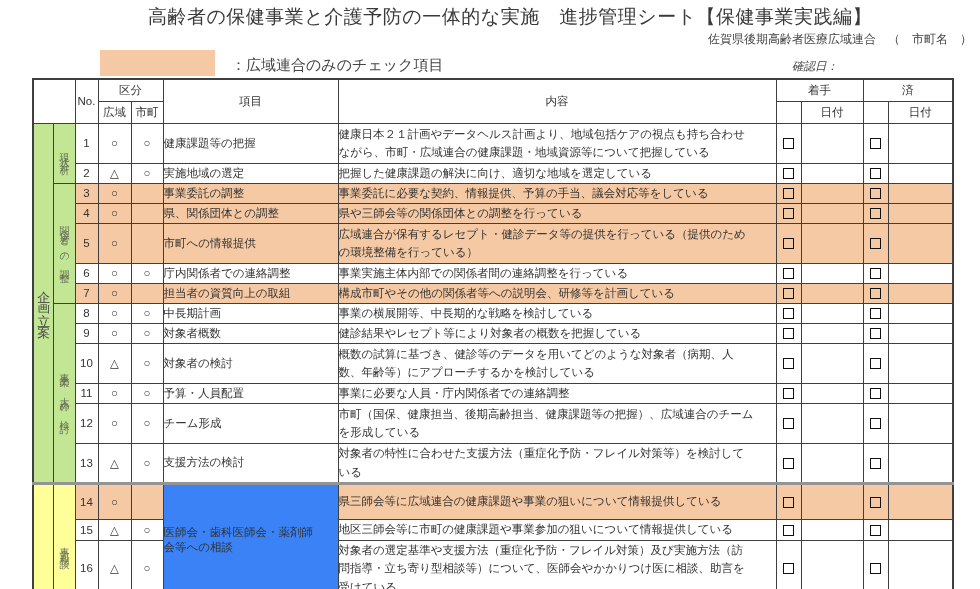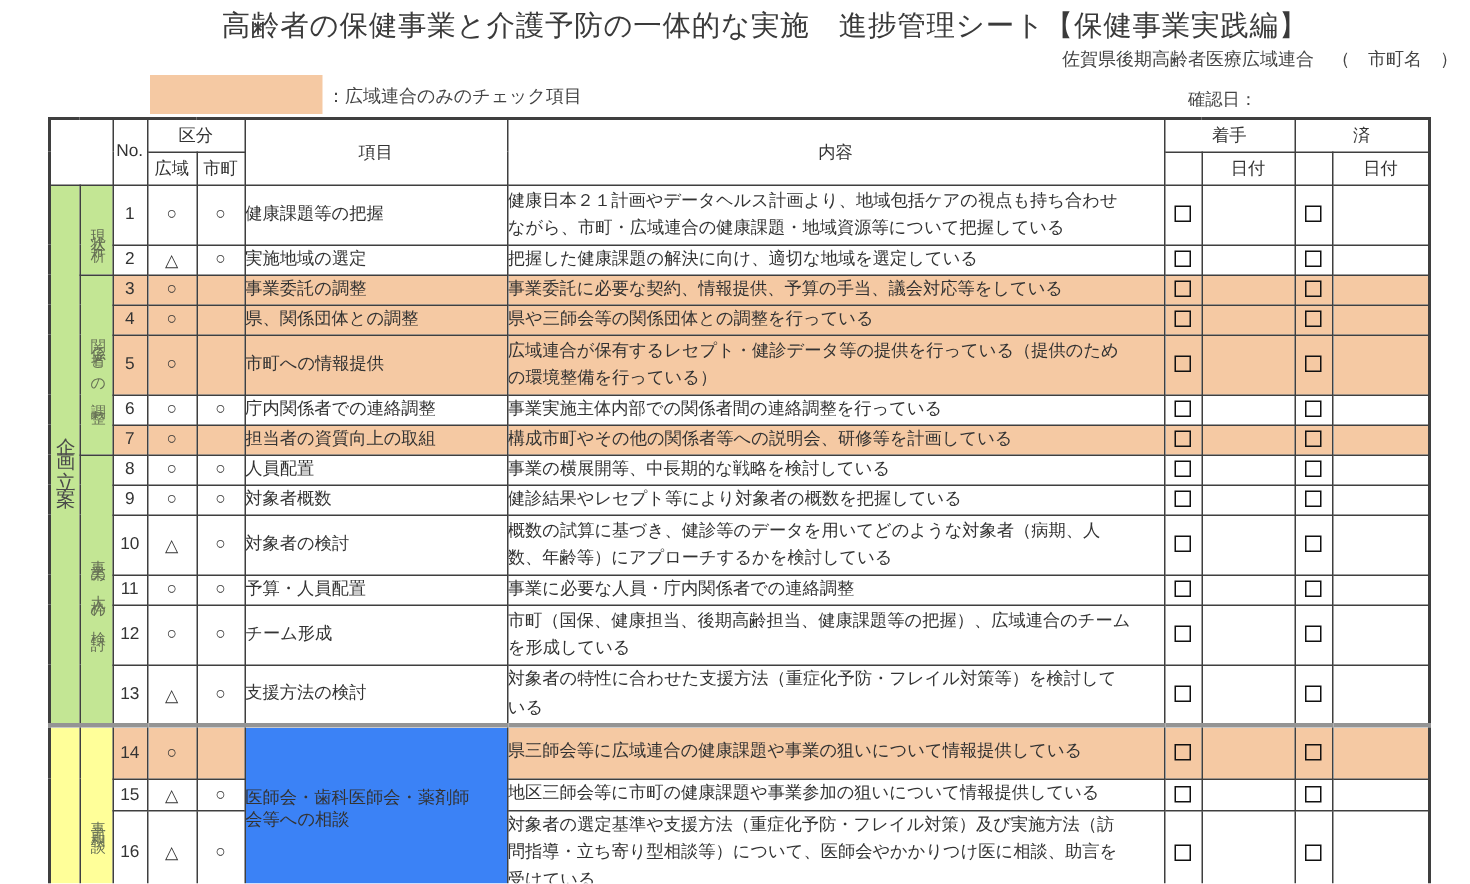--- a/index.html
+++ b/index.html
@@ -2,22 +2,22 @@
 <html><head>
 <meta charset="utf-8">
 <style>
   html,body{margin:0;padding:0;background:#fff;}
   .page{position:relative;width:980px;height:589px;background:#fff;overflow:hidden;
         font-family:"Liberation Sans","DejaVu Sans",sans-serif;color:#333;}
   .title{position:absolute;top:4px;left:0;width:980px;text-align:center;
          font-size:19px;font-weight:normal;color:#3a3a3a;letter-spacing:0.5px;padding-left:20px;}
   .subtitle{position:absolute;top:31px;right:8px;font-size:12px;color:#444;}
   .legend-swatch{position:absolute;top:50px;left:100px;width:115px;height:26px;background:#f5c9a3;}
-  .legend-label{position:absolute;top:56px;left:218px;font-size:12px;color:#444;}
-  .confirm{position:absolute;top:59px;left:792px;font-size:11.5px;color:#444;}
+  .legend-label{position:absolute;top:56px;left:231px;font-size:15px;color:#444;}
+  .confirm{position:absolute;top:59px;left:792px;font-size:11.5px;color:#444;font-style:italic;}
 
   table.sheet{position:absolute;top:78px;left:32px;border-collapse:collapse;table-layout:fixed;
               width:920px;border:2px solid #3f3f3f;}
   table.sheet td{border:1px solid #3f3f3f;padding:0;overflow:hidden;vertical-align:middle;
                  font-size:11.5px;color:#333;}
   td.hd{text-align:center;font-size:11.5px;color:#333;background:#fff;}
   td.noc{text-align:center;}
   td.mk{text-align:center;font-size:13px;color:#222;}
   td.it{padding:1px 4px;white-space:pre-wrap;line-height:15px;}
   td.ct{padding:1px 5px;white-space:pre-wrap;line-height:18.5px;text-align:left;}
@@ -163,21 +163,21 @@
       <td></td>
       <td class="chk"><span class="cb"></span></td>
       <td></td>
     </tr>
 
     <tr style="height:20px">
       <td class="green vt sub" rowspan="6">事業の大枠の検討</td>
       <td class="noc">8</td>
       <td class="mk">○</td>
       <td class="mk">○</td>
-      <td class="it">人員配置</td>
+      <td class="it">中長期計画</td>
       <td class="ct">事業の横展開等、中長期的な戦略を検討している</td>
       <td class="chk"><span class="cb"></span></td>
       <td></td>
       <td class="chk"><span class="cb"></span></td>
       <td></td>
     </tr>
 
     <tr style="height:20px">
       <td class="noc">9</td>
       <td class="mk">○</td>

